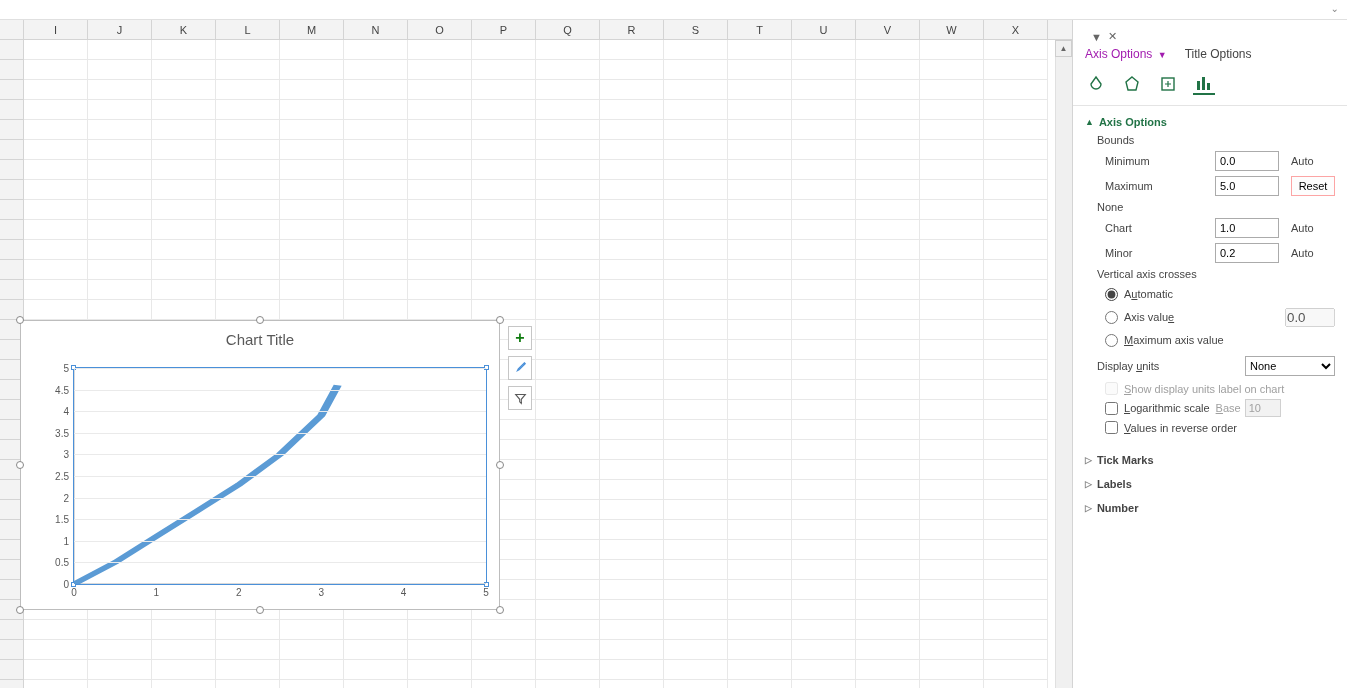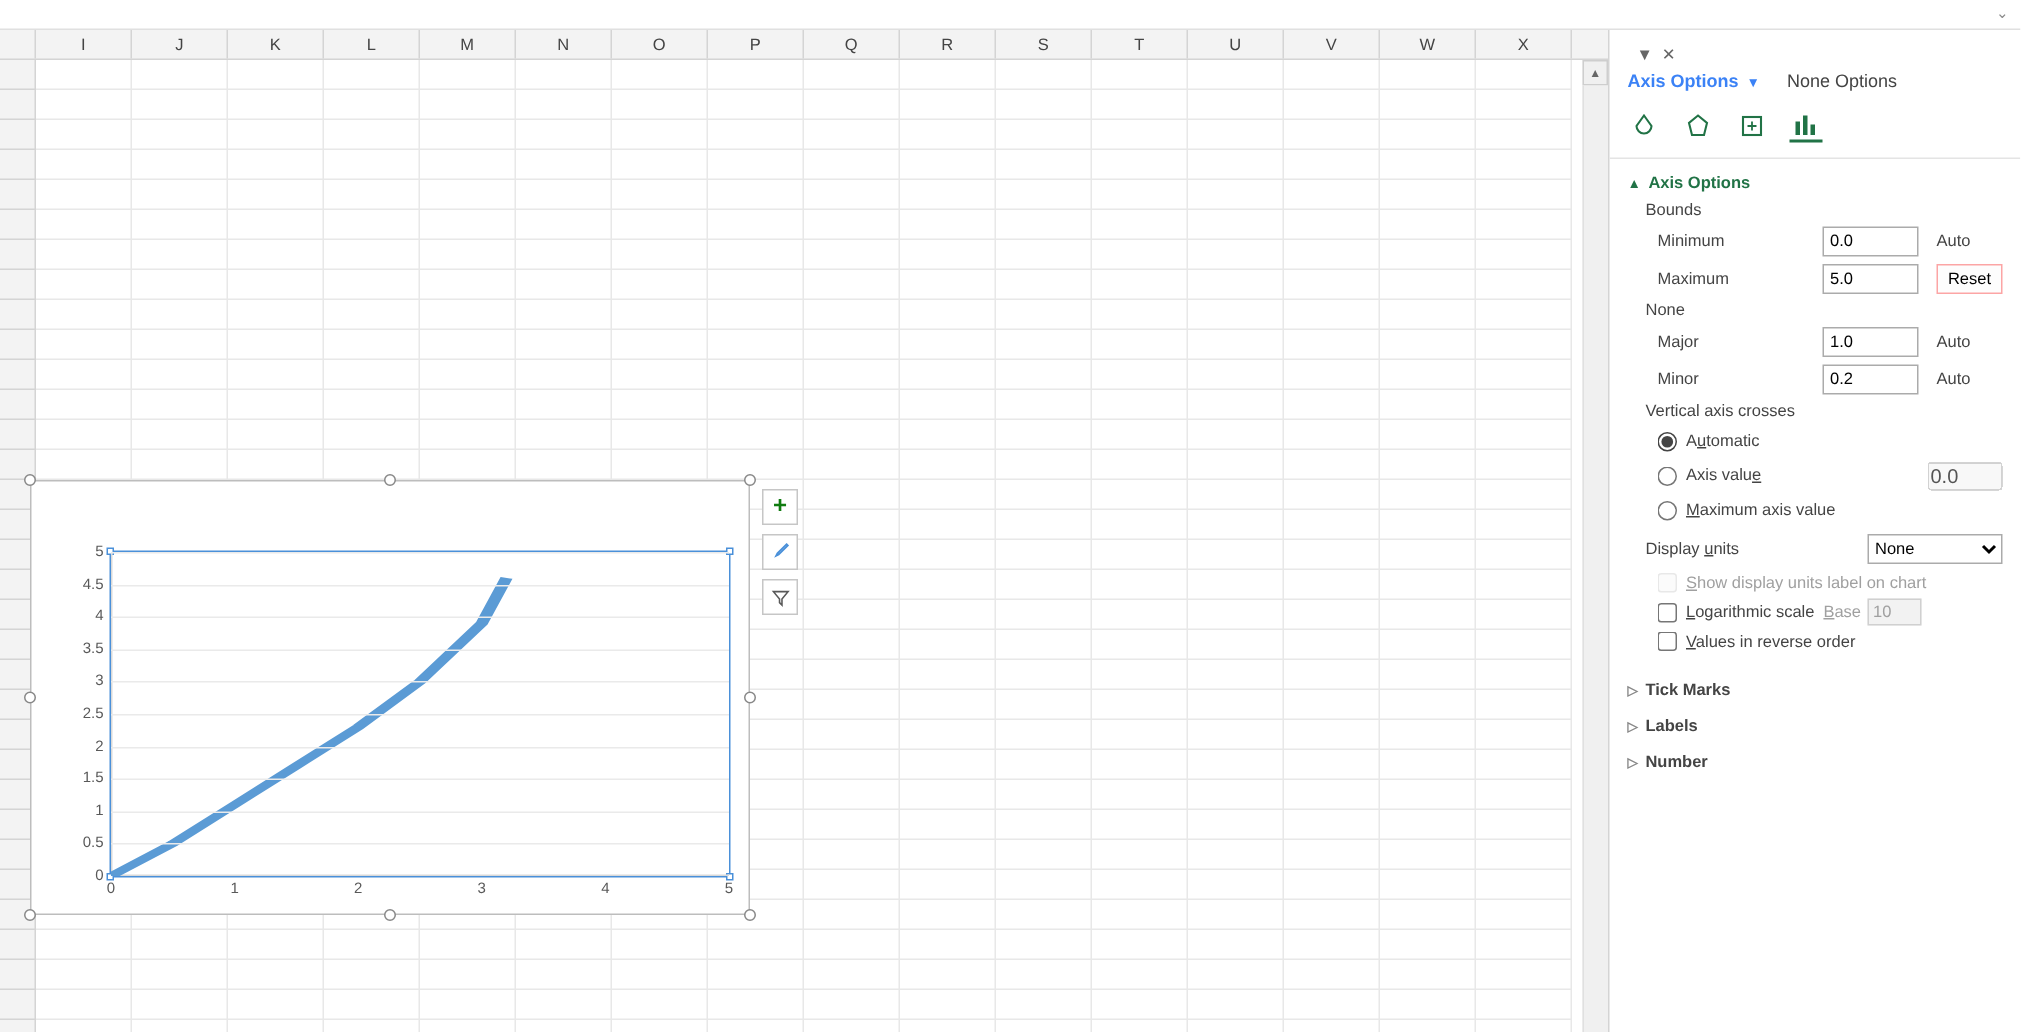--- a/index.html
+++ b/index.html
@@ -57,21 +57,21 @@
 .chart-side-btn { width: 24px; height: 24px; border: 1px solid #c6c6c6; background: #fff; display:flex; align-items:center; justify-content:center; font-size:14px; color:#3a3a3a; cursor:pointer; }
 .chart-side-btn.plus { color:#107c10; font-weight:bold; font-size:16px; }
 
 
 .format-pane { width: 275px; border-left: 1px solid #d4d4d4; background: #fff; display:flex; flex-direction:column; font-size:12px; color:#444; overflow-y:auto; }
 .pane-header { display:flex; align-items:center; padding: 10px 12px 4px; }
 .pane-title { font-size: 19px; color: #217346; font-weight: normal; flex:1; }
 .pane-header .icon-btn { color:#666; margin-left:6px; font-size:11px; cursor:pointer; }
 .pane-tabs { display:flex; gap: 18px; padding: 0 12px 8px; font-size: 12px; }
 .pane-tab { color: #444; cursor:pointer; }
-.pane-tab.active { color: #3b82f6; font-weight: bold; }
+.pane-tab.active { color: #a21caf; font-weight: normal; }
 .pane-tab .drop { font-size:9px; margin-left:2px; }
 
 .pane-icons { display:flex; gap: 14px; padding: 4px 12px 10px; border-bottom: 1px solid #e4e4e4; }
 .pane-icon { width: 22px; height: 22px; display:flex; align-items:center; justify-content:center; cursor:pointer; }
 .pane-icon.active { border-bottom: 2px solid #217346; }
 
 .section { padding: 10px 12px; }
 .section-header { display:flex; align-items:center; color:#217346; font-weight:bold; font-size:11px; margin-bottom:6px; cursor:pointer; text-transform: none; }
 .section-header .tri { font-size:9px; margin-right:5px; }
 .subhead { font-size: 11px; color:#444; margin: 4px 0 4px 12px; }
@@ -767,20 +767,21 @@
     <div class="chart-box">
       <div class="handle tl"></div>
       <div class="handle tm"></div>
       <div class="handle tr"></div>
       <div class="handle ml"></div>
       <div class="handle mr"></div>
       <div class="handle bl"></div>
       <div class="handle bm"></div>
       <div class="handle br"></div>
 
+      <div class="chart-title">Chart Title</div>
 
       <div class="plot-area" id="plot">
         <div class="axis-handle a1"></div>
         <div class="axis-handle a2"></div>
         <div class="axis-handle a3"></div>
         <div class="axis-handle a4"></div>
         <div class="gridline-v-axis"></div>
         <div class="gridline-h-axis"></div>
         <svg class="line-curve" viewBox="0 0 100 100" preserveAspectRatio="none">
           <path id="curve-path" d="M0.00 100.00 L10.00 90.00 L20.00 78.00 L30.00 66.00 L40.00 54.00 L50.00 40.00 L60.00 22.00 L64.00 8.00 "></path>
@@ -831,21 +832,21 @@
 
   </div>
 
   <div class="format-pane">
     <div class="pane-header">
       <span class="icon-btn">▼</span>
       <span class="icon-btn">✕</span>
     </div>
     <div class="pane-tabs">
       <div class="pane-tab active"><span>Axis Options</span> <span class="drop">▼</span></div>
-      <div class="pane-tab">None Options</div>
+      <div class="pane-tab">Title Options</div>
     </div>
     <div class="pane-icons">
       <div class="pane-icon">
         <svg width="20" height="20" viewBox="0 0 20 20">
             <path d="M10 3 L15 10 A5 5 0 1 1 5 10 Z" fill="none" stroke="#217346" stroke-width="1.4"></path>
           </svg>
       </div>
       <div class="pane-icon">
         <svg width="20" height="20" viewBox="0 0 20 20">
             <polygon points="10,3 16,8 14,16 6,16 4,8" fill="none" stroke="#217346" stroke-width="1.4"></polygon>
@@ -879,21 +880,21 @@
         <span class="aux">Auto</span>
       </div>
       <div class="form-row">
         <span class="lbl">Maximum</span>
         <input type="text" value="5.0" style="">
         <button class="reset">Reset</button>
       </div>
 
       <div class="subhead">None</div>
       <div class="form-row">
-        <span class="lbl">Major</span>
+        <span class="lbl">Chart</span>
         <input type="text" value="1.0" style="">
         <span class="aux">Auto</span>
       </div>
       <div class="form-row">
         <span class="lbl">Minor</span>
         <input type="text" value="0.2" style="">
         <span class="aux">Auto</span>
       </div>
 
       <div class="subhead" style="margin-left:12px;">Vertical axis crosses</div>

